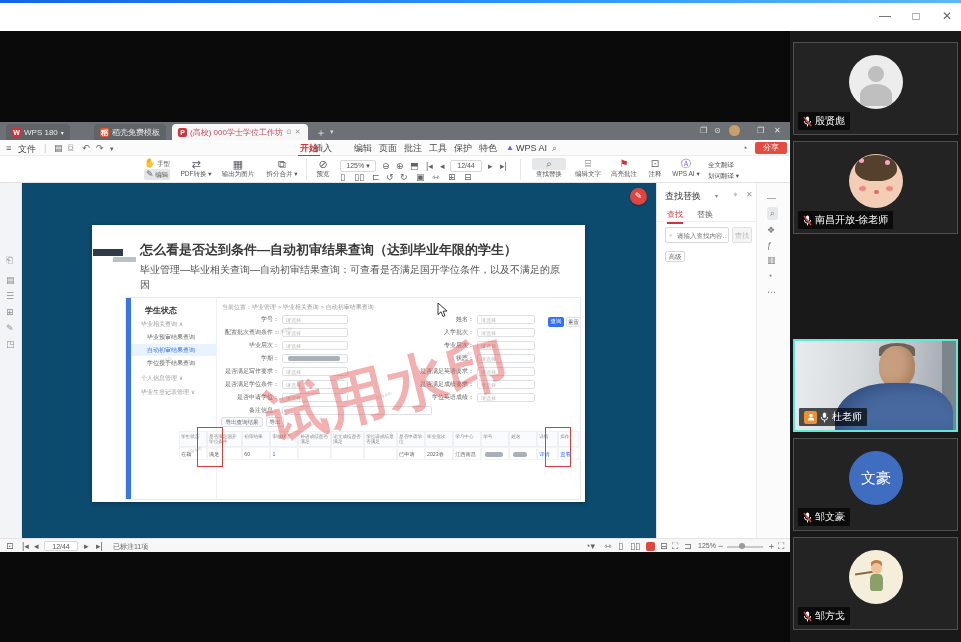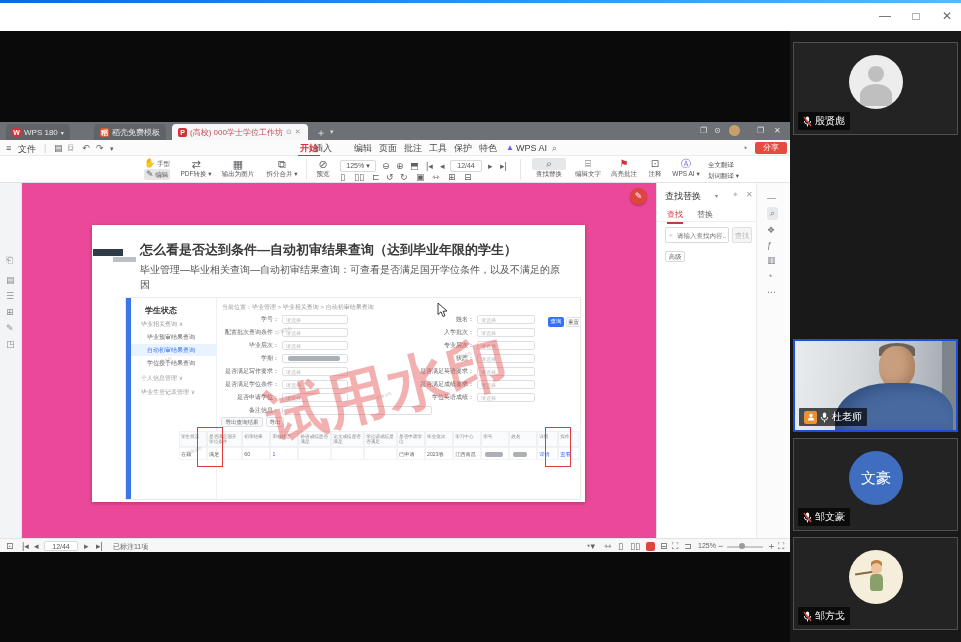--- a/index.html
+++ b/index.html
@@ -29,21 +29,21 @@
 .tdiv{top:3px;width:1px;height:21px;background:#e7e7e9}
 .bigbtn{top:2px;width:40px;text-align:center;font-size:6.5px;color:#555}
 .bigbtn .bicon{font-size:11px;color:#5f6368;display:block;line-height:12px}
 .smallstack{font-size:6.5px;color:#555;line-height:11px}
 .zbox{top:4px;height:12px;border:1px solid #d9d9dc;border-radius:2px;font-size:7px;color:#555;text-align:center;line-height:10px;background:#fff}
 .icn{font-size:9px;color:#5f6368;line-height:1}
 .grpc{top:2px;text-align:center;font-size:6.5px;color:#555}
 .grpc .gicon{display:block;font-size:10px;line-height:12px;color:#5f6368}
 .body-left{left:0;top:61px;width:22px;height:355px;background:#f3f4f6;border-right:1px solid #e4e4e6}
 .lsic{left:6px;font-size:9px;color:#8a8d91}
-.docarea{left:22px;top:61px;width:634px;height:355px;background:#ec4899}
+.docarea{left:22px;top:61px;width:634px;height:355px;background:#0c4a6e}
 .statusbar{left:0;top:416px;width:790px;height:14px;background:#f7f7f8;border-top:1px solid #e4e4e6;font-size:7px;color:#666}
 .pagebox{border:1px solid #d9d9dc;background:#fff;border-radius:2px;text-align:center;font-size:7px;color:#555}
 
 .fpanel{left:656px;top:61px;width:100px;height:355px;background:#fff;border-left:1px solid #e2e2e4}
 .ftab{font-size:8px;color:#666;padding-bottom:2px}
 .ftab.active{color:#d0343a;border-bottom:2px solid #d0343a}
 .finput{left:8px;top:44px;width:64px;height:16px;border:1px solid #d9d9dc;border-radius:2px;font-size:6.5px;color:#555;padding:0 2px 0 11px;outline:none}
 .fbtn{left:75px;top:44px;width:20px;height:16px;background:#f5f5f6;border:1px solid #e0e0e2;border-radius:2px;font-size:7px;color:#b5b5b7;text-align:center;line-height:15px}
 .fchip{left:8px;top:68px;width:20px;height:11px;border:1px solid #d9d9dc;border-radius:2px;font-size:6.5px;color:#666;text-align:center;line-height:10px}
 .rstrip{left:756px;top:61px;width:34px;height:355px;background:#fbfbfc;border-left:1px solid #ececee}
@@ -76,21 +76,21 @@
 .tlink{color:#3370ff}
 .redbox{border:1.5px solid #e03a3a;background:transparent;z-index:5}
 .wm-big{left:138px;top:52px;font-size:60px;font-weight:bold;color:rgba(226,66,66,.42);transform:rotate(-14deg);letter-spacing:2px;white-space:nowrap;z-index:4;pointer-events:none}
 .wm-sm{font-size:4px;color:rgba(140,140,140,.55);transform:rotate(-18deg);white-space:nowrap;pointer-events:none}
 
 .redfab{left:630px;top:66px;width:17px;height:17px;border-radius:50%;background:#e0443e;color:#fff;font-size:9px;text-align:center;line-height:17px;box-shadow:0 1px 2px rgba(0,0,0,.3)}
 .vscroll{left:647px;top:146px;width:5px;height:44px;background:#c0c3c8;border-radius:3px}
 
 .ppanel{left:790px;top:31px;width:171px;height:611px;background:#191919}
 .tile{left:3px;width:165px;height:93px;background:#232323;border:1px solid #4f4f4f;overflow:hidden}
-.tile.active{border:2px solid #1d4ed8}
+.tile.active{border:2px solid #5eead4}
 .avatar{left:55px;top:12px;width:54px;height:54px;border-radius:50%;overflow:hidden}
 .nametag{left:4px;bottom:4px;background:rgba(0,0,0,.68);border-radius:1px;padding:2px 5px;display:flex;align-items:center;gap:3px;font-size:10px;color:#fff;white-space:nowrap;max-width:150px}
 .badge{width:13px;height:13px;background:#ef8f2d;border-radius:2px;display:flex;align-items:center;justify-content:center}
 
 .sil-head{left:19px;top:11px;width:16px;height:16px;border-radius:50%;background:#bfbfbf}
 .sil-body{left:11px;top:29px;width:32px;height:22px;border-radius:50% 50% 0 0;background:#bfbfbf}
 .g-hair{left:6px;top:1px;width:42px;height:26px;border-radius:50% 50% 44% 44%;background:#55402e}
 .g-dot{width:5px;height:5px;border-radius:50%}
 .g-blush{width:7px;height:5px;border-radius:50%;background:rgba(238,125,125,.85)}
 .c-hair{left:9px;top:4px;width:36px;height:28px;border-radius:52% 52% 46% 46%;background:#7a5230}
@@ -423,20 +423,40 @@
         <svg class="micsvg" width="9" height="11" viewBox="0 0 10 12">
             <rect x="3.2" y="0.5" width="3.6" height="6" rx="1.8" fill="#fff"></rect>
             <path d="M1.5 5.5a3.5 3.5 0 0 0 7 0" fill="none" stroke="#fff" stroke-width="1"></path>
             <line x1="5" y1="9" x2="5" y2="11.5" stroke="#fff" stroke-width="1"></line>
             <line x1="1" y1="1" x2="9" y2="11" stroke="#e0443e" stroke-width="1.4"></line>
           </svg>
         <span>殷贤彪</span>
       </div>
     </div>
 
+    <div class="a tile" style="top:110px">
+      <div class="a avatar" style="background:#f3cdb6">
+        <div class="a g-hair"></div>
+
+        <div class="a g-dot" style="left:10px;top:4px;background:#f6a8c0"></div>
+        <div class="a g-dot" style="left:36px;top:6px;background:#f6a8c0"></div>
+        <div class="a g-blush" style="left:10px;top:32px"></div>
+        <div class="a g-blush" style="left:37px;top:32px"></div>
+        <div class="a" style="left:25px;top:36px;width:5px;height:4px;border-radius:50%;background:#d86a5e"></div>
+      </div>
+      <div class="a nametag">
+        <svg class="micsvg" width="9" height="11" viewBox="0 0 10 12">
+            <rect x="3.2" y="0.5" width="3.6" height="6" rx="1.8" fill="#fff"></rect>
+            <path d="M1.5 5.5a3.5 3.5 0 0 0 7 0" fill="none" stroke="#fff" stroke-width="1"></path>
+            <line x1="5" y1="9" x2="5" y2="11.5" stroke="#fff" stroke-width="1"></line>
+            <line x1="1" y1="1" x2="9" y2="11" stroke="#e0443e" stroke-width="1.4"></line>
+          </svg>
+        <span>南昌开放-徐老师</span>
+      </div>
+    </div>
 
 
     <div class="a tile active" style="top:308px">
       <div class="a v-room">
         <div class="a v-shade"></div>
         <div class="a v-hair"></div>
         <div class="a v-head"></div>
         <div class="a v-body"></div>
       </div>
       <div class="a nametag">

